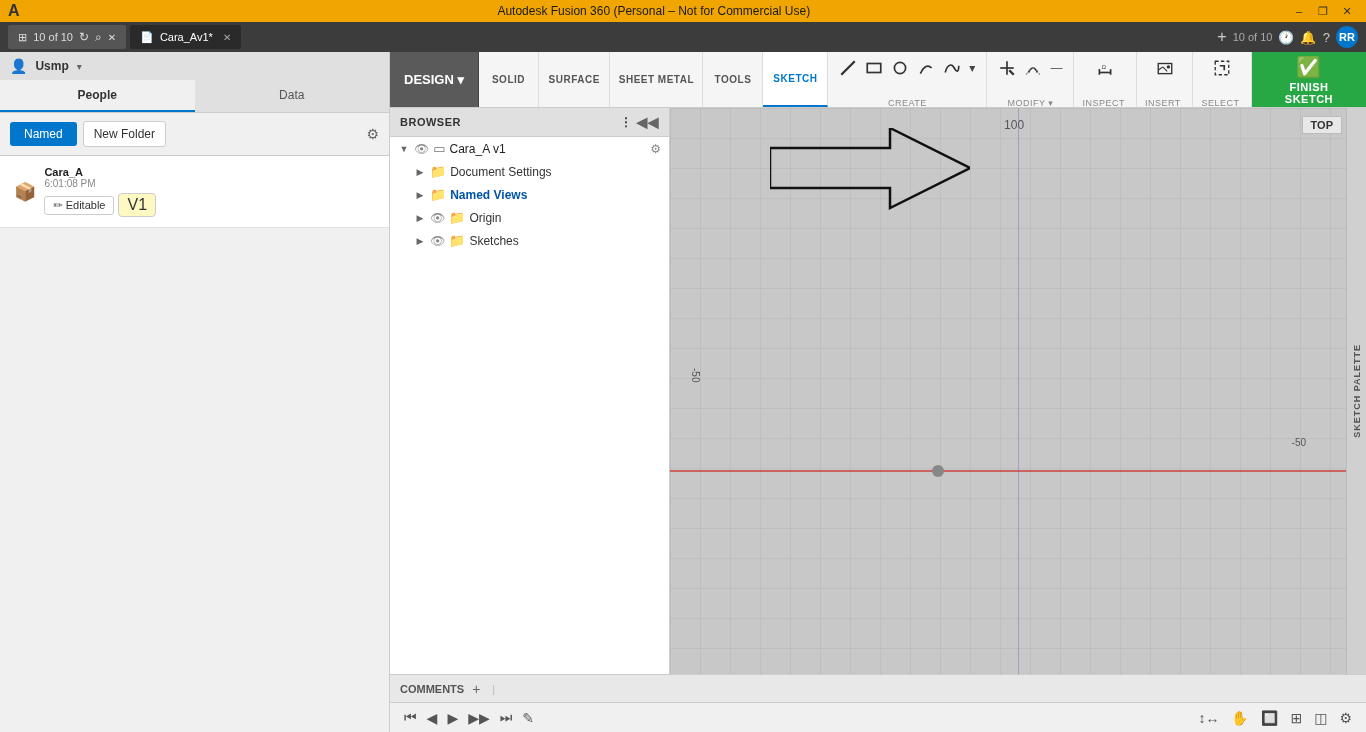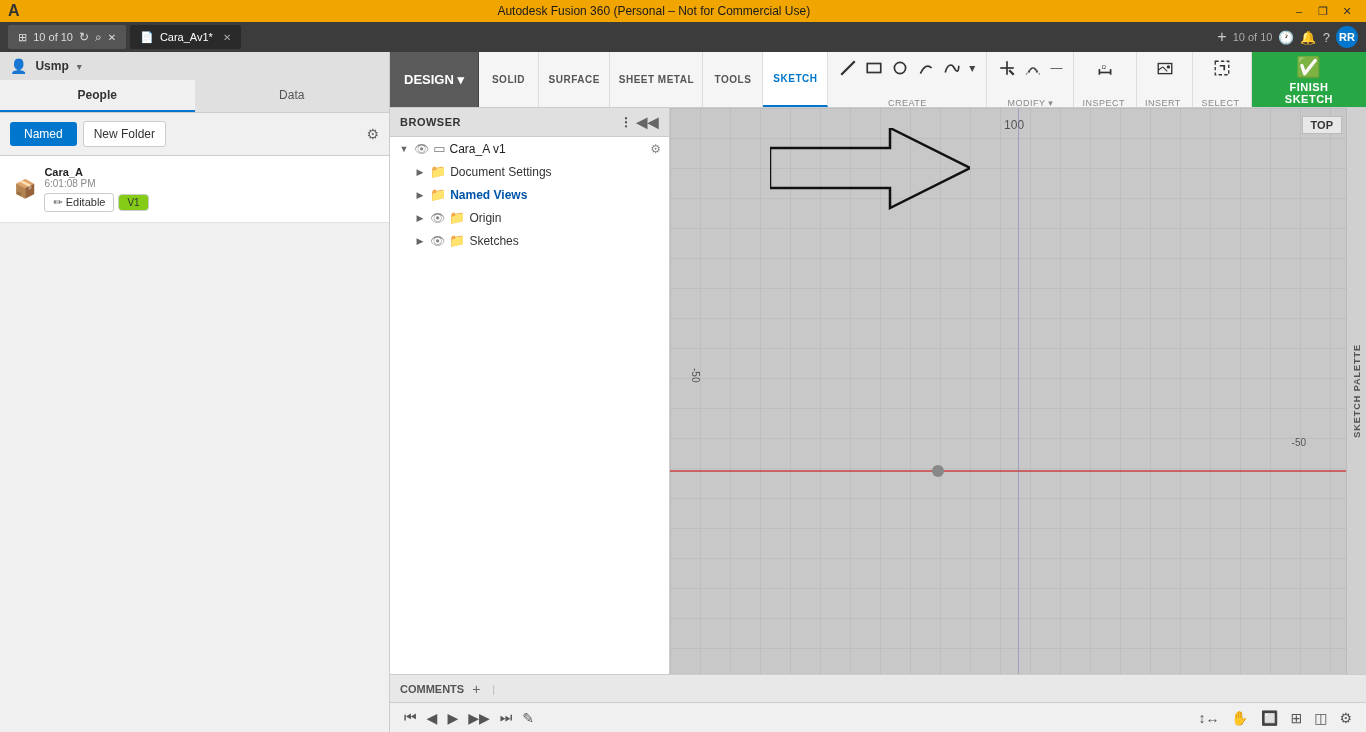--- a/index.html
+++ b/index.html
@@ -110,22 +110,22 @@
     .file-time { font-size: 10px; color: #888; }
     .file-badge {
       display: flex; align-items: center; gap: 4px; margin-top: 4px;
     }
     .badge-edit {
       background: white; border: 1px solid #ccc; border-radius: 3px;
       padding: 2px 8px; font-size: 11px; color: #333; cursor: pointer;
       display: flex; align-items: center; gap: 4px;
     }
     .badge-v {
-      background: #84cc16; border: 1px solid #ccc; border-radius: 4px;
-      padding: 2px 8px; font-size: 10px; color: #333; cursor: pointer;
+      background: #fef9c3; border: 1px solid #ccc; border-radius: 4px;
+      padding: 2px 8px; font-size: 16px; color: #333; cursor: pointer;
     }
 
     
     #right-area {
       flex: 1;
       display: flex;
       flex-direction: column;
       background: #b91c1c;
       position: relative;
     }

